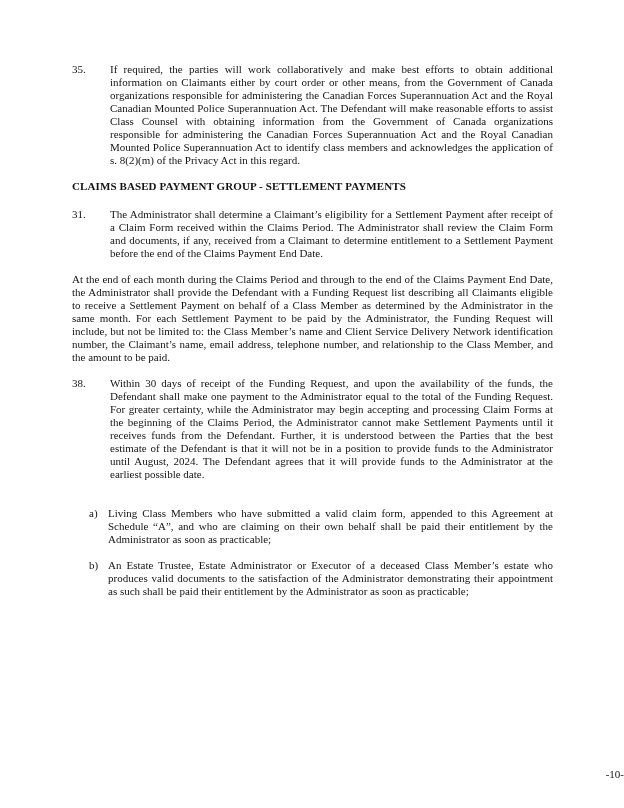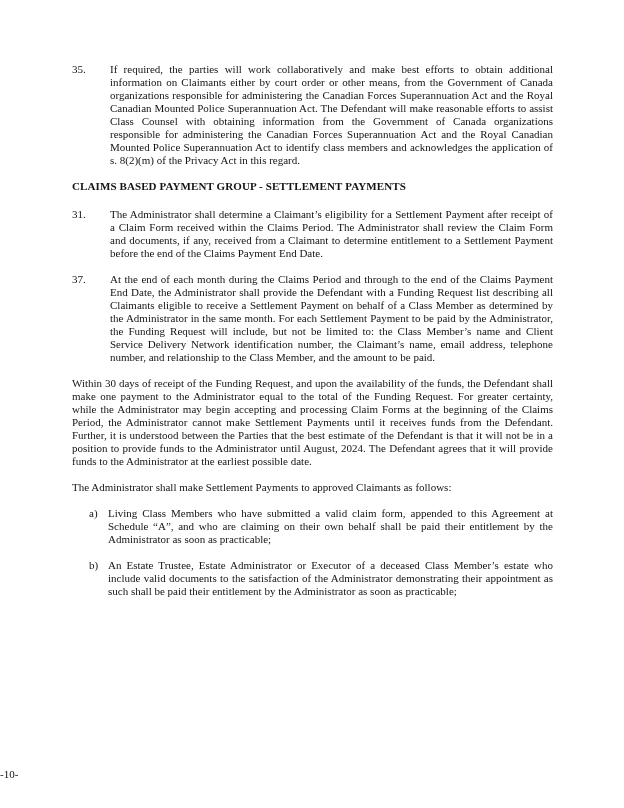--- a/index.html
+++ b/index.html
@@ -51,21 +51,21 @@
   .subitem .sub-body {
     flex: 1;
     text-align: justify;
     font-family: Liberation Serif, serif;
   }
   .pagenum {
     position: absolute;
     left: 0;
     right: 0;
     bottom: 27px;
-    text-align: left;
+    text-align: right;
     margin-top: 32px;
   }
 </style>
 </head>
 <body>
 
 <div class="page">
   <div class="content">
 
     <div class="para">
@@ -74,39 +74,38 @@
     </div>
 
     <div class="heading">CLAIMS BASED PAYMENT GROUP - SETTLEMENT PAYMENTS</div>
 
     <div class="para">
       <span class="num">31.</span>
       <div class="body">The Administrator shall determine a Claimant’s eligibility for a Settlement Payment after receipt of a Claim Form received within the Claims Period. The Administrator shall review the Claim Form and documents, if any, received from a Claimant to determine entitlement to a Settlement Payment before the end of the Claims Payment End Date.</div>
     </div>
 
     <div class="para">
-      <span class="num">37.</span>
       <div class="body">At the end of each month during the Claims Period and through to the end of the Claims Payment End Date, the Administrator shall provide the Defendant with a Funding Request list describing all Claimants eligible to receive a Settlement Payment on behalf of a Class Member as determined by the Administrator in the same month. For each Settlement Payment to be paid by the Administrator, the Funding Request will include, but not be limited to: the Class Member’s name and Client Service Delivery Network identification number, the Claimant’s name, email address, telephone number, and relationship to the Class Member, and the amount to be paid.</div>
     </div>
 
     <div class="para">
+      <span class="num">38.</span>
       <div class="body">Within 30 days of receipt of the Funding Request, and upon the availability of the funds, the Defendant shall make one payment to the Administrator equal to the total of the Funding Request. For greater certainty, while the Administrator may begin accepting and processing Claim Forms at the beginning of the Claims Period, the Administrator cannot make Settlement Payments until it receives funds from the Defendant. Further, it is understood between the Parties that the best estimate of the Defendant is that it will not be in a position to provide funds to the Administrator until August, 2024. The Defendant agrees that it will provide funds to the Administrator at the earliest possible date.</div>
     </div>
 
 
     <div class="para">
       <div class="body">
-        <div>The Administrator shall make Settlement Payments to approved Claimants as follows:</div>
         <div class="subitem">
           <span class="label">a)</span>
           <div class="sub-body">Living Class Members who have submitted a valid claim form, appended to this Agreement at Schedule “A”,  and who are claiming on their own behalf shall be paid their entitlement by the Administrator as soon as practicable;</div>
         </div>
         <div class="subitem">
           <span class="label">b)</span>
-          <div class="sub-body">An Estate Trustee, Estate Administrator or Executor of a deceased Class Member’s estate who include valid documents to the satisfaction of the Administrator demonstrating their appointment as such shall be paid their entitlement by the Administrator as soon as practicable;</div>
+          <div class="sub-body">An Estate Trustee, Estate Administrator or Executor of a deceased Class Member’s estate who produces valid documents to the satisfaction of the Administrator demonstrating their appointment as such shall be paid their entitlement by the Administrator as soon as practicable;</div>
         </div>
       </div>
     </div>
 
   </div>
 
   <div class="pagenum">-10-</div>
 </div>
 
 </body></html>

